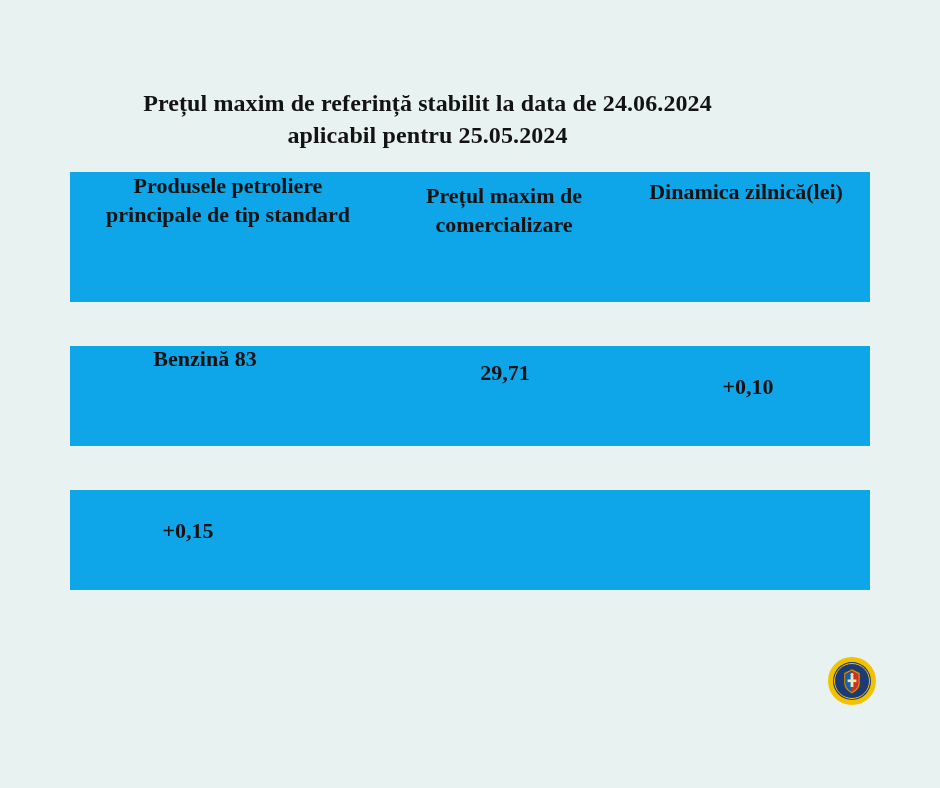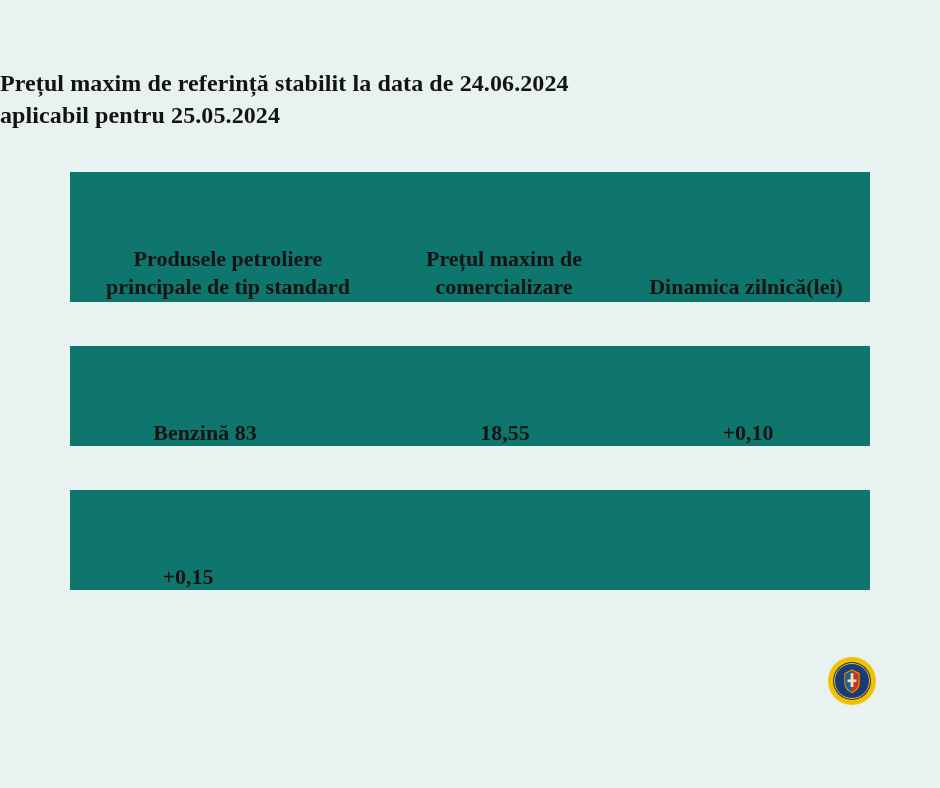--- a/index.html
+++ b/index.html
@@ -16,43 +16,43 @@
   }
   .page {
     width: 940px;
     height: 788px;
     position: relative;
     box-sizing: border-box;
   }
   .title-block {
     position: absolute;
     left: 0;
-    top: 68px;
+    top: 88px;
     width: 855px;
-    text-align: left;
+    text-align: center;
   }
   .title-line {
     font-size: 24px;
     font-weight: bold;
     color: #131313;
     line-height: 1.32;
     letter-spacing: 0.1px;
   }
 
   .table-wrap {
     position: absolute;
     left: 70px;
     top: 172px;
     width: 800px;
   }
 
   .row {
-    background: #0f766e;
+    background: #0ea5e9;
     display: flex;
-    align-items: flex-end;
+    align-items: flex-start;
     box-sizing: border-box;
   }
   .header-row {
     height: 130px;
     margin-bottom: 44px;
   }
   .data-row {
     height: 100px;
     margin-bottom: 44px;
   }
@@ -131,21 +131,21 @@
   <div class="table-wrap">
 
     <div class="row header-row">
       <div class="cell col-1">Produsele petroliere principale de tip standard</div>
       <div class="cell col-2">Prețul maxim de comercializare</div>
       <div class="cell col-3">Dinamica zilnică(lei)</div>
     </div>
 
     <div class="row data-row">
       <div class="cell col-1">Benzină 83</div>
-      <div class="cell col-2">18,55</div>
+      <div class="cell col-2">29,71</div>
       <div class="cell col-3">+0,10</div>
     </div>
 
     <div class="row data-row">
       <div class="cell col-3">+0,15</div>
     </div>
 
   </div>
 
 

